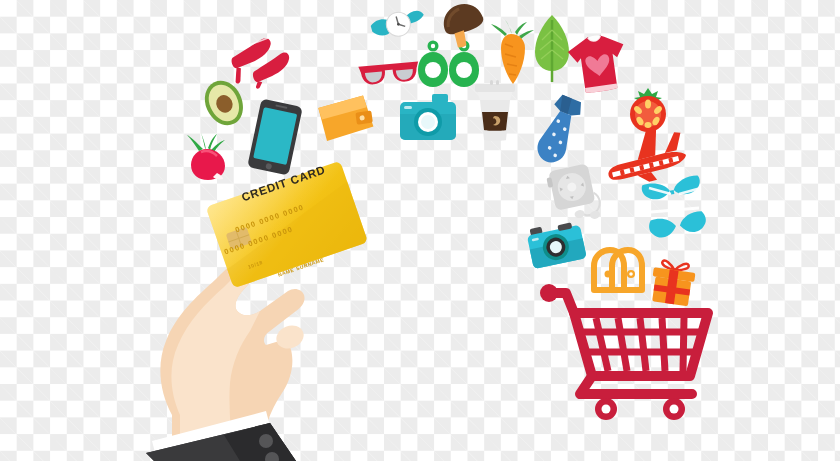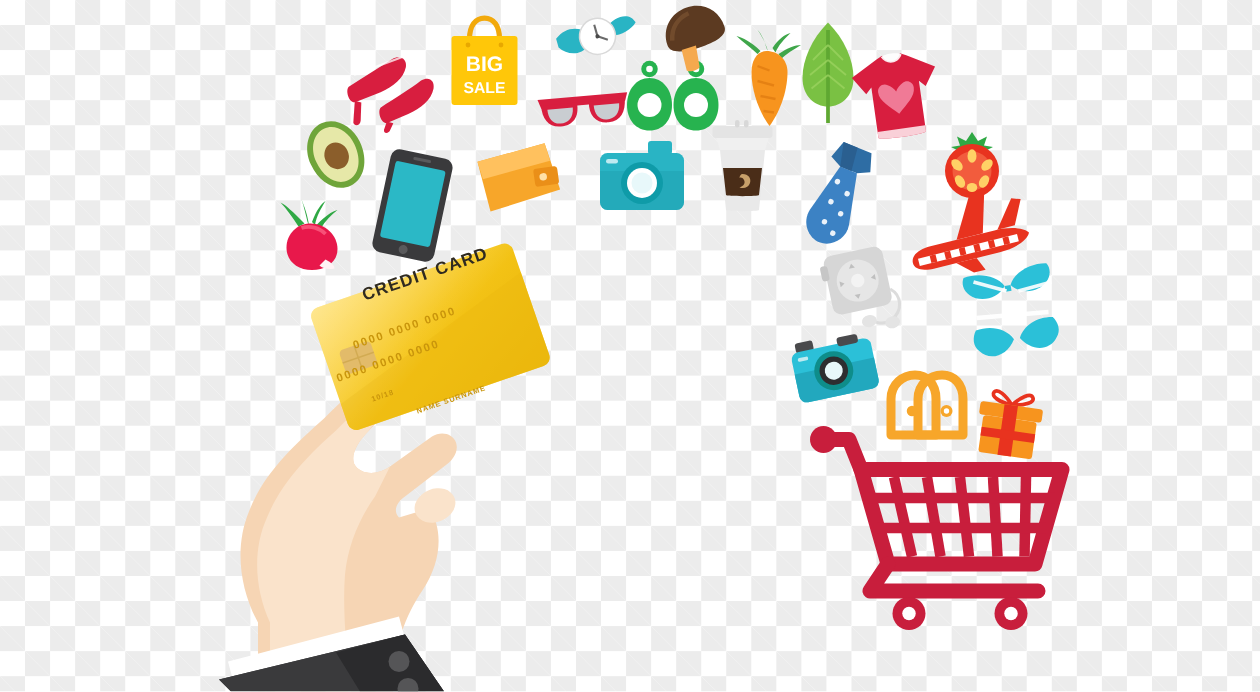--- a/index.html
+++ b/index.html
@@ -170,30 +170,20 @@
     <svg class="svgw" viewBox="0 0 54 74" xmlns="http://www.w3.org/2000/svg">
       <g transform="rotate(12 27 37)">
         <rect x="6" y="2" width="42" height="70" rx="6" fill="#3A3A3C"></rect>
         <rect x="10" y="10" width="34" height="52" rx="2" fill="#2BB8C6"></rect>
         <circle cx="27" cy="67" r="3" fill="#5A5A5C"></circle>
         <rect x="21" y="5" width="12" height="2" rx="1" fill="#5A5A5C"></rect>
       </g>
     </svg>
   </div>
 
-  <div class="it" id="bag">
-    <svg class="svgw" viewBox="0 0 52 62" xmlns="http://www.w3.org/2000/svg">
-      <path d="M16 16 C16 7 20 2 26 2 C32 2 36 7 36 16" stroke="#F2A90B" stroke-width="3.5" fill="none"></path>
-      <rect x="4" y="14" width="44" height="46" rx="2" fill="#FFC709"></rect>
-      <circle cx="15" cy="20" r="1.6" fill="#E8A800"></circle>
-      <circle cx="37" cy="20" r="1.6" fill="#E8A800"></circle>
-      <text x="26" y="37" text-anchor="middle" font-family="Liberation Sans, sans-serif" font-size="14" font-weight="bold" fill="#FFFFFF">BIG</text>
-      <text x="26" y="52" text-anchor="middle" font-family="Liberation Sans, sans-serif" font-size="10.5" font-weight="bold" fill="#FFFFFF">SALE</text>
-    </svg>
-  </div>
 
   <div class="it" id="wallet">
     <svg class="svgw" viewBox="0 0 62 48" xmlns="http://www.w3.org/2000/svg">
       <g transform="rotate(-8 31 24)">
         <path d="M4 10 L50 4 L56 36 L8 44 Z" fill="#F7A62A"></path>
         <path d="M4 10 L50 4 L52 16 L6 22 Z" fill="#FFC15E"></path>
         <rect x="40" y="20" width="16" height="12" rx="2" fill="#EA8F18"></rect>
         <circle cx="46" cy="26" r="2.5" fill="#FFE0A6"></circle>
       </g>
     </svg>

